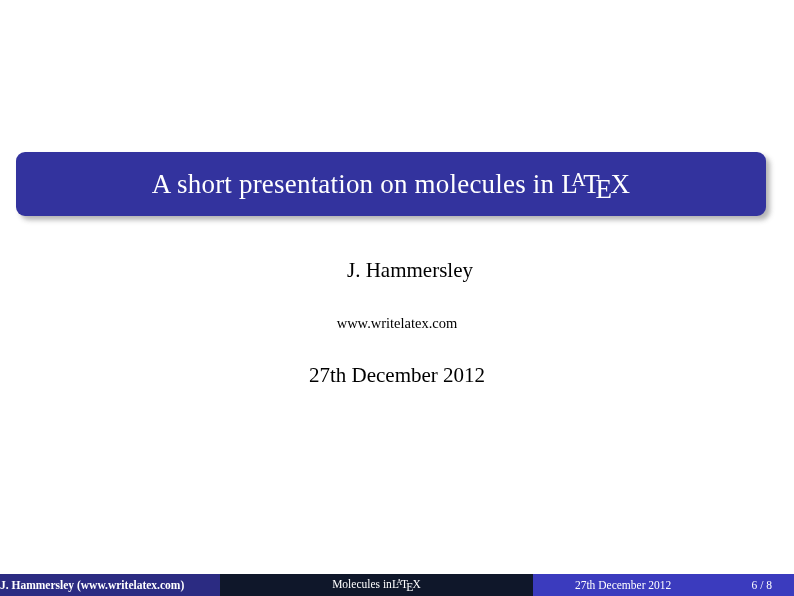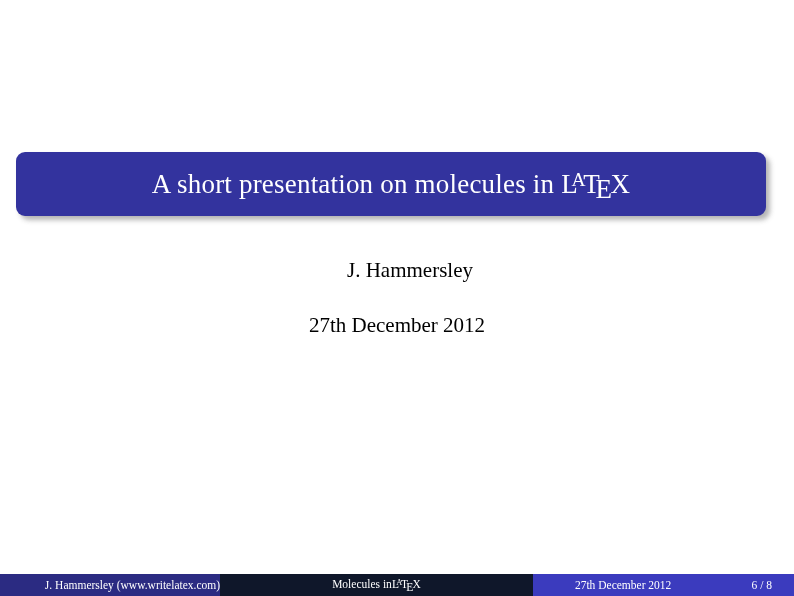--- a/index.html
+++ b/index.html
@@ -115,21 +115,22 @@
     display: flex;
     align-items: center;
     box-sizing: border-box;
     overflow: hidden;
     white-space: nowrap;
   }
   #foot-author {
     width: 223px;
     background: #2B2B82;
     padding-left: 0px;
-    justify-content: flex-end;
+    justify-content: flex-start;
+    font-weight: bold;
   }
   #foot-title {
     width: 317px;
     background: #0f172a;
     justify-content: center;
   }
   #foot-date {
     width: 264px;
     background: #3B3BBE;
     justify-content: flex-start;
@@ -151,20 +152,21 @@
 <body>
 
 <div id="slide">
 
   <div id="title-block">
     <div id="title-text"><span>A short presentation on molecules in </span><span class="latex-logo"><span class="lx-l">L</span><span class="lx-a">A</span><span class="lx-t">T</span><span class="lx-e">E</span><span class="lx-x">X</span></span></div>
   </div>
 
   <div id="meta-block">
     <div id="author-line">J. Hammersley</div>
+    <div id="institute-line">www.writelatex.com</div>
     <div id="date-line">27th December 2012</div>
   </div>
 
   <div id="footline">
 
     <div class="foot-seg" id="foot-author">
       <span>J. Hammersley (www.writelatex.com)</span>
     </div>
 
     <div class="foot-seg" id="foot-title">

